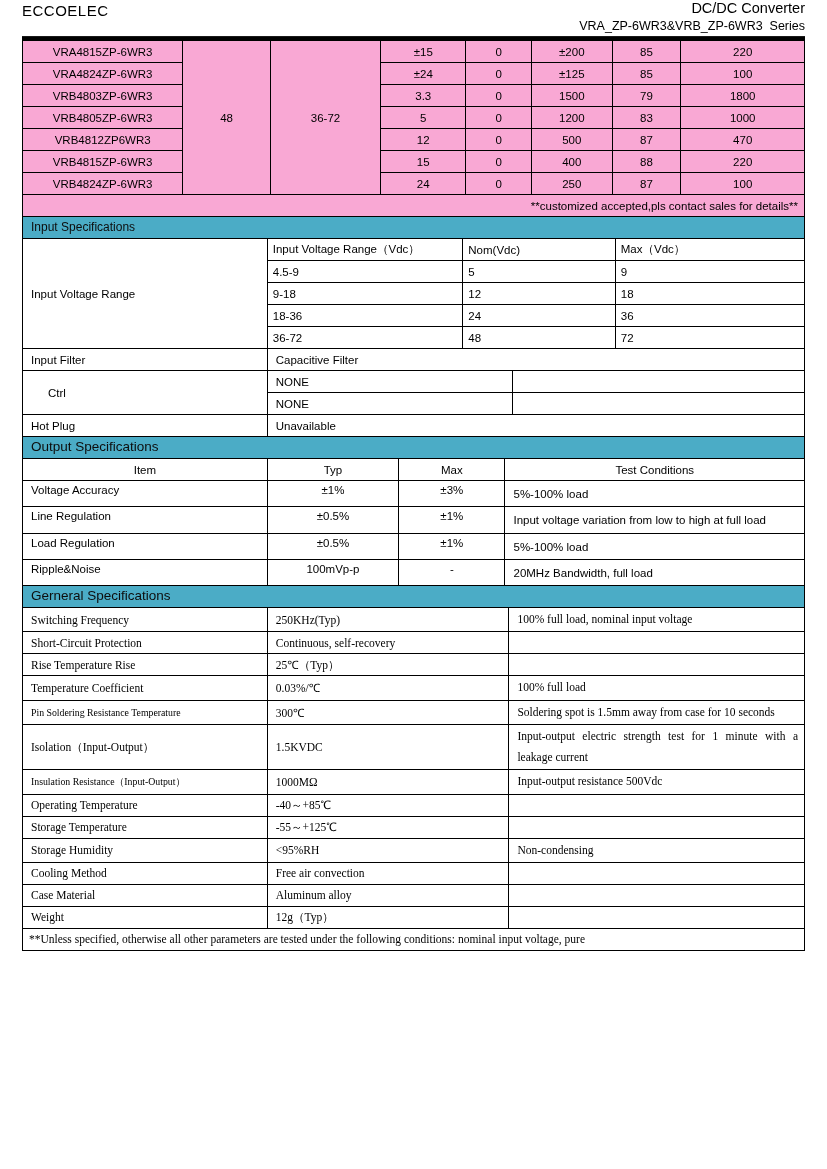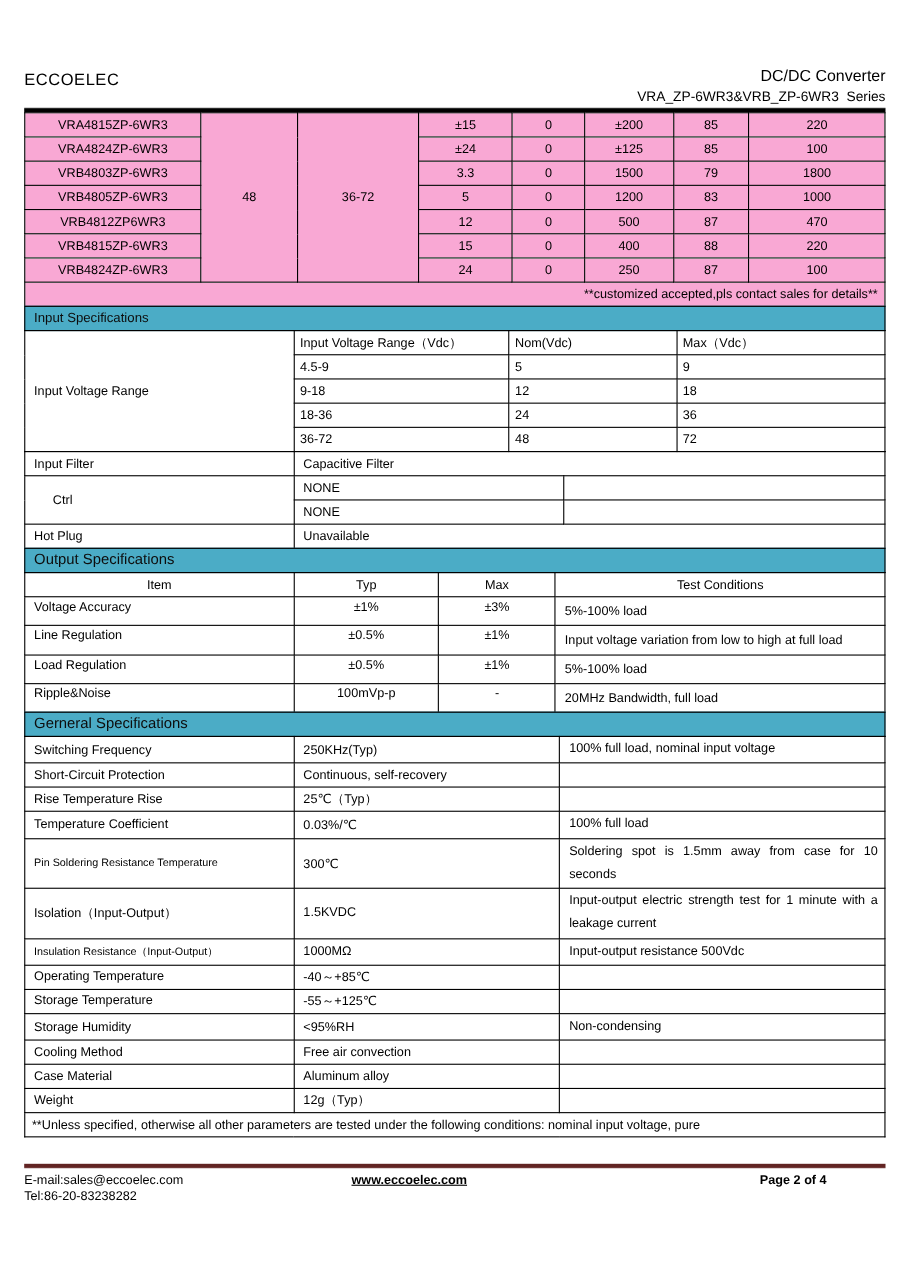--- a/index.html
+++ b/index.html
@@ -6,21 +6,21 @@
   html,body { background:#fff; }
   body {
     width:827px; height:1169px;
     font-family:"Liberation Sans","DejaVu Sans",sans-serif;
     color:#000; position:relative; overflow:hidden;
   }
   .page { position:absolute; inset:0; }
   .content { position:absolute; left:22px; right:22px; top:0; }
 
   
-  .header { margin-top:62px; display:flex; justify-content:space-between; align-items:flex-start; }
+  .header { display:flex; justify-content:space-between; align-items:flex-start; }
   .logo { font-size:15px; font-weight:500; letter-spacing:0.5px; padding-top:2px; }
   .titleblock { text-align:right; }
   .doc-title { font-size:14.5px; }
   .doc-series { font-size:12.5px; margin-top:3px; white-space:pre; }
 
   
   .rule-thin-thick { margin-top:3px; border-top:1.5px solid #1a1a1a; height:3px; border-bottom:3px solid #000; }
 
   
   table { width:100%; border-collapse:collapse; table-layout:fixed; font-size:11.5px; }
@@ -45,21 +45,21 @@
   #filter-table td { text-align:left; padding-left:8px; }
   #filter-table td.mid-label { vertical-align:middle;padding-left:25px; }
 
   
   #output-table td.hdr { text-align:center; }
   #output-table td.item { text-align:left; padding-left:8px; vertical-align:top; padding-top:3px; }
   #output-table td.num { text-align:center; vertical-align:top; padding-top:3px; }
   #output-table td.cond { text-align:left; padding-left:8px; vertical-align:top; padding-top:3px; line-height:1.85; }
 
   
-  #general-table td { text-align:left; padding-left:8px; vertical-align:middle; }
+  #general-table td { text-align:left; padding-left:8px; vertical-align:middle;font-family:Liberation Serif, serif; }
   #general-table td.cond { text-align:justify; padding-right:6px; line-height:1.85; }
   #general-table td.small-label { font-size:9.8px; }
   #general-table td.footnote-cell { font-size:11.5px; padding:3px 6px; }
 
   
   .footer { position:absolute; left:22px; right:22px; top:1058px; }
   .footer-rule { border-top:3px solid #622423; height:2px; border-bottom:1px solid #622423; }
   .footer-row { display:flex; margin-top:5px; font-size:11.5px; align-items:flex-start; }
   .footer-left { flex:0 0 38%; }
   .footer-left div { margin-bottom:3px; }
@@ -344,26 +344,13 @@
               <td class="cond"></td>
             </tr>
             <tr>
               <td class="footnote-cell" colspan="3">**Unless specified, otherwise all other parameters are tested under the following conditions: nominal input voltage, pure</td>
             </tr>
           </tbody>
       </table>
     </div>
   </div>
 
-  <div class="footer">
-    <div class="footer-rule"></div>
-    <div class="footer-row">
-      <div class="footer-left">
-        <div>E-mail:sales@eccoelec.com</div>
-        <div>Tel:86-20-83238282</div>
-      </div>
-      <div class="footer-mid">
-        <span class="footer-site">www.eccoelec.com</span>
-      </div>
-      <div class="footer-right">Page 2 of 4</div>
-    </div>
-  </div>
 </div>
 
 </body></html>

